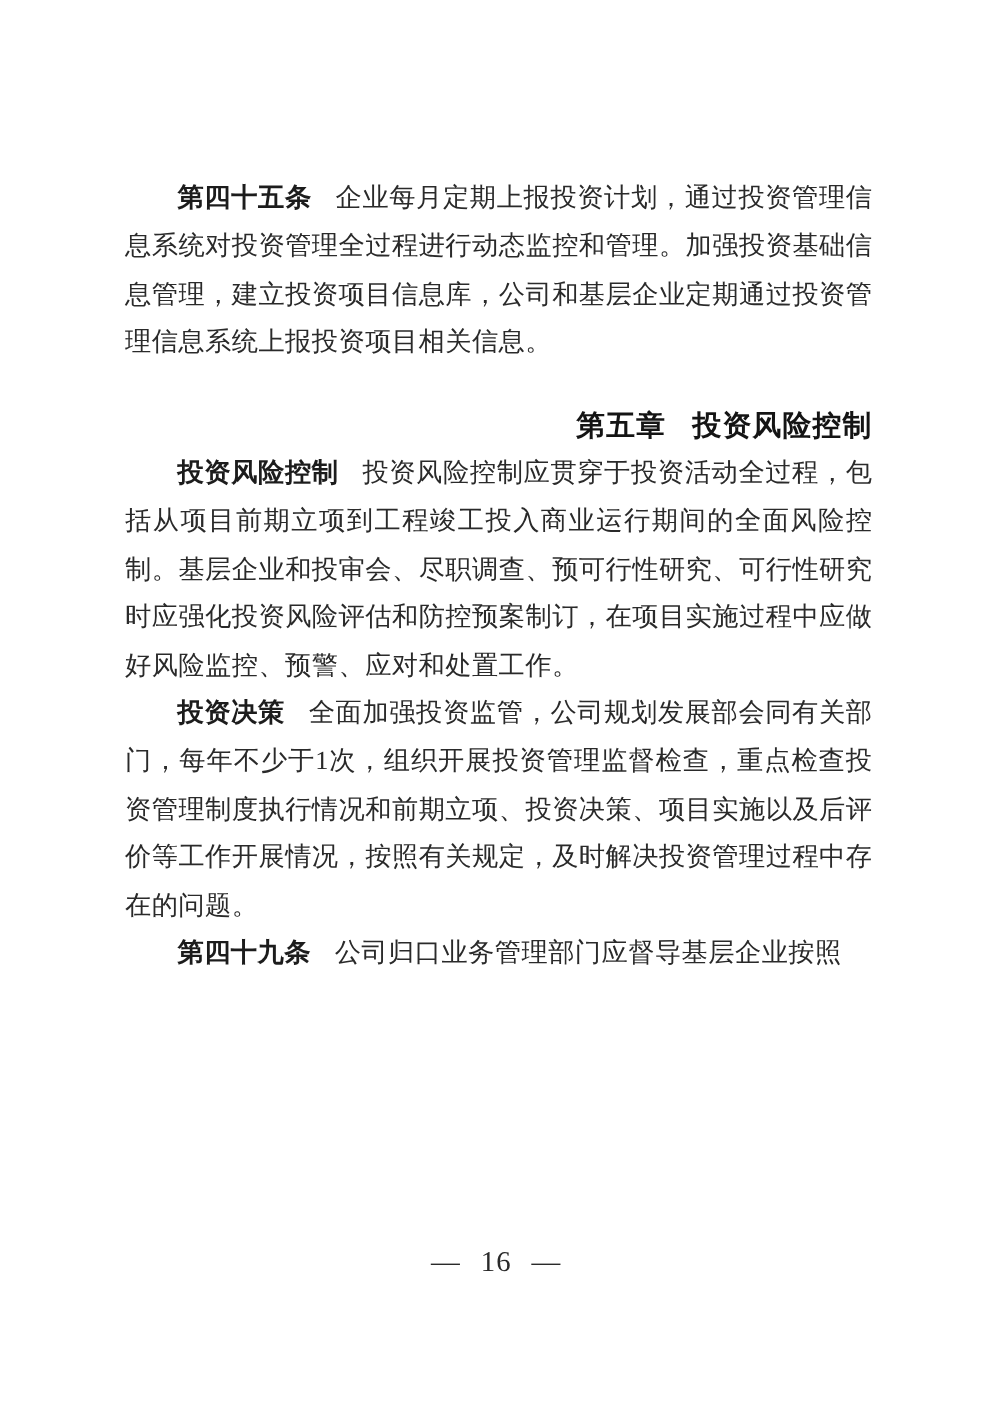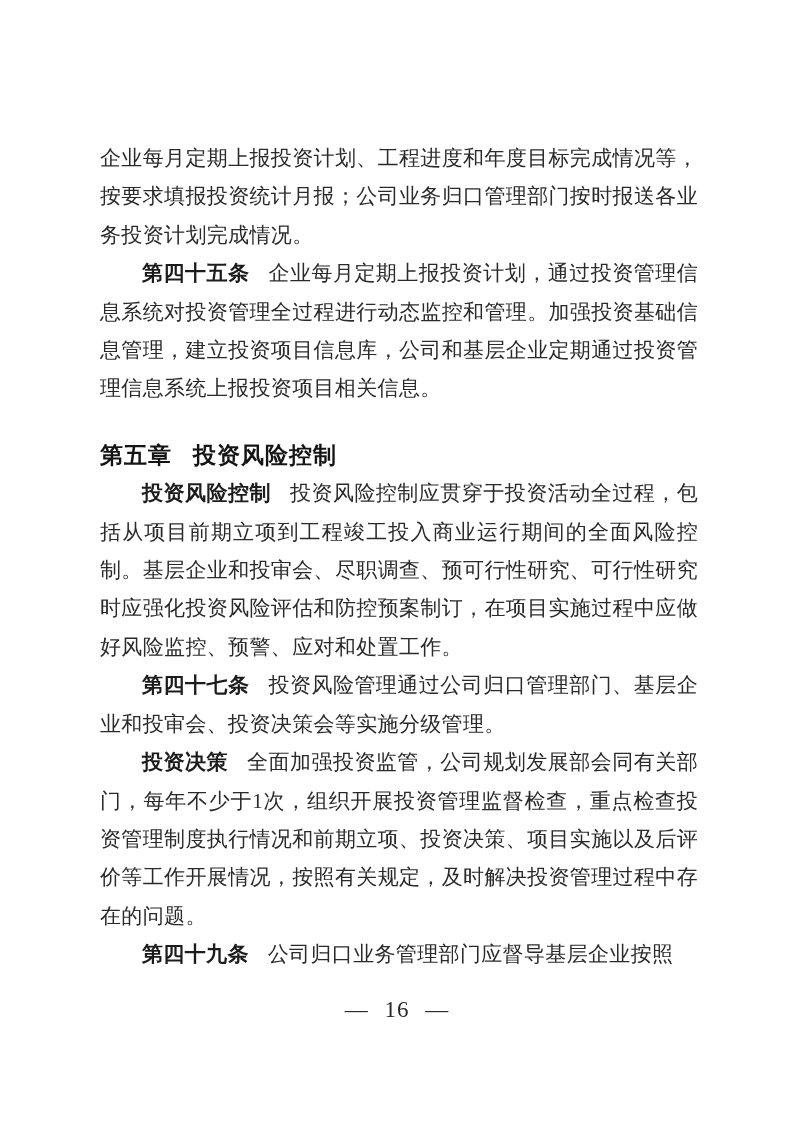--- a/index.html
+++ b/index.html
@@ -44,21 +44,21 @@
     color: #1c1c1c;
     margin-right: 19px;
   }
   .chapter-heading {
     margin: 28px 0 0 0;
     font-family: "Liberation Sans", "DejaVu Sans", sans-serif;
     font-weight: bold;
     font-size: 23px;
     line-height: 38.4px;
     letter-spacing: 1px;
-    text-align: left;
+    text-align: right;
     color: #141414;
   }
   .chapter-heading .chapter-num {
     margin-right: 21px;
   }
   .page-number {
     position: absolute;
     top: 997px;
     left: 0;
     width: 100%;
@@ -68,29 +68,27 @@
     word-spacing: 9px;
     color: #2a2a2a;
   }
 </style>
 </head>
 <body>
 
 <div class="page">
   <div class="content">
 
-    <p class="para no-indent"><span>企业每月定期上报投资计划、工程进度和年度目标完成情况等，按要求填报投资统计月报；公司业务归口管理部门按时报送各业务投资计划完成情况。</span></p>
 
     <p class="para"><span class="article-label">第四十五条</span><span>企业每月定期上报投资计划，通过投资管理信息系统对投资管理全过程进行动态监控和管理。加强投资基础信息管理，建立投资项目信息库，公司和基层企业定期通过投资管理信息系统上报投资项目相关信息。</span></p>
 
     <h2 class="chapter-heading"><span class="chapter-num">第五章</span><span>投资风险控制</span></h2>
 
     <p class="para"><span class="article-label">投资风险控制</span><span>投资风险控制应贯穿于投资活动全过程，包括从项目前期立项到工程竣工投入商业运行期间的全面风险控制。基层企业和投审会、尽职调查、预可行性研究、可行性研究时应强化投资风险评估和防控预案制订，在项目实施过程中应做好风险监控、预警、应对和处置工作。</span></p>
 
-    <p class="para"><span class="article-label">第四十七条</span><span>投资风险管理通过公司归口管理部门、基层企业和投审会、投资决策会等实施分级管理。</span></p>
 
     <p class="para"><span class="article-label">投资决策</span><span>全面加强投资监管，公司规划发展部会同有关部门，每年不少于1次，组织开展投资管理监督检查，重点检查投资管理制度执行情况和前期立项、投资决策、项目实施以及后评价等工作开展情况，按照有关规定，及时解决投资管理过程中存在的问题。</span></p>
 
     <p class="para"><span class="article-label">第四十九条</span><span>公司归口业务管理部门应督导基层企业按照</span></p>
 
   </div>
 
   <div class="page-number">— 16 —</div>
 </div>
 

